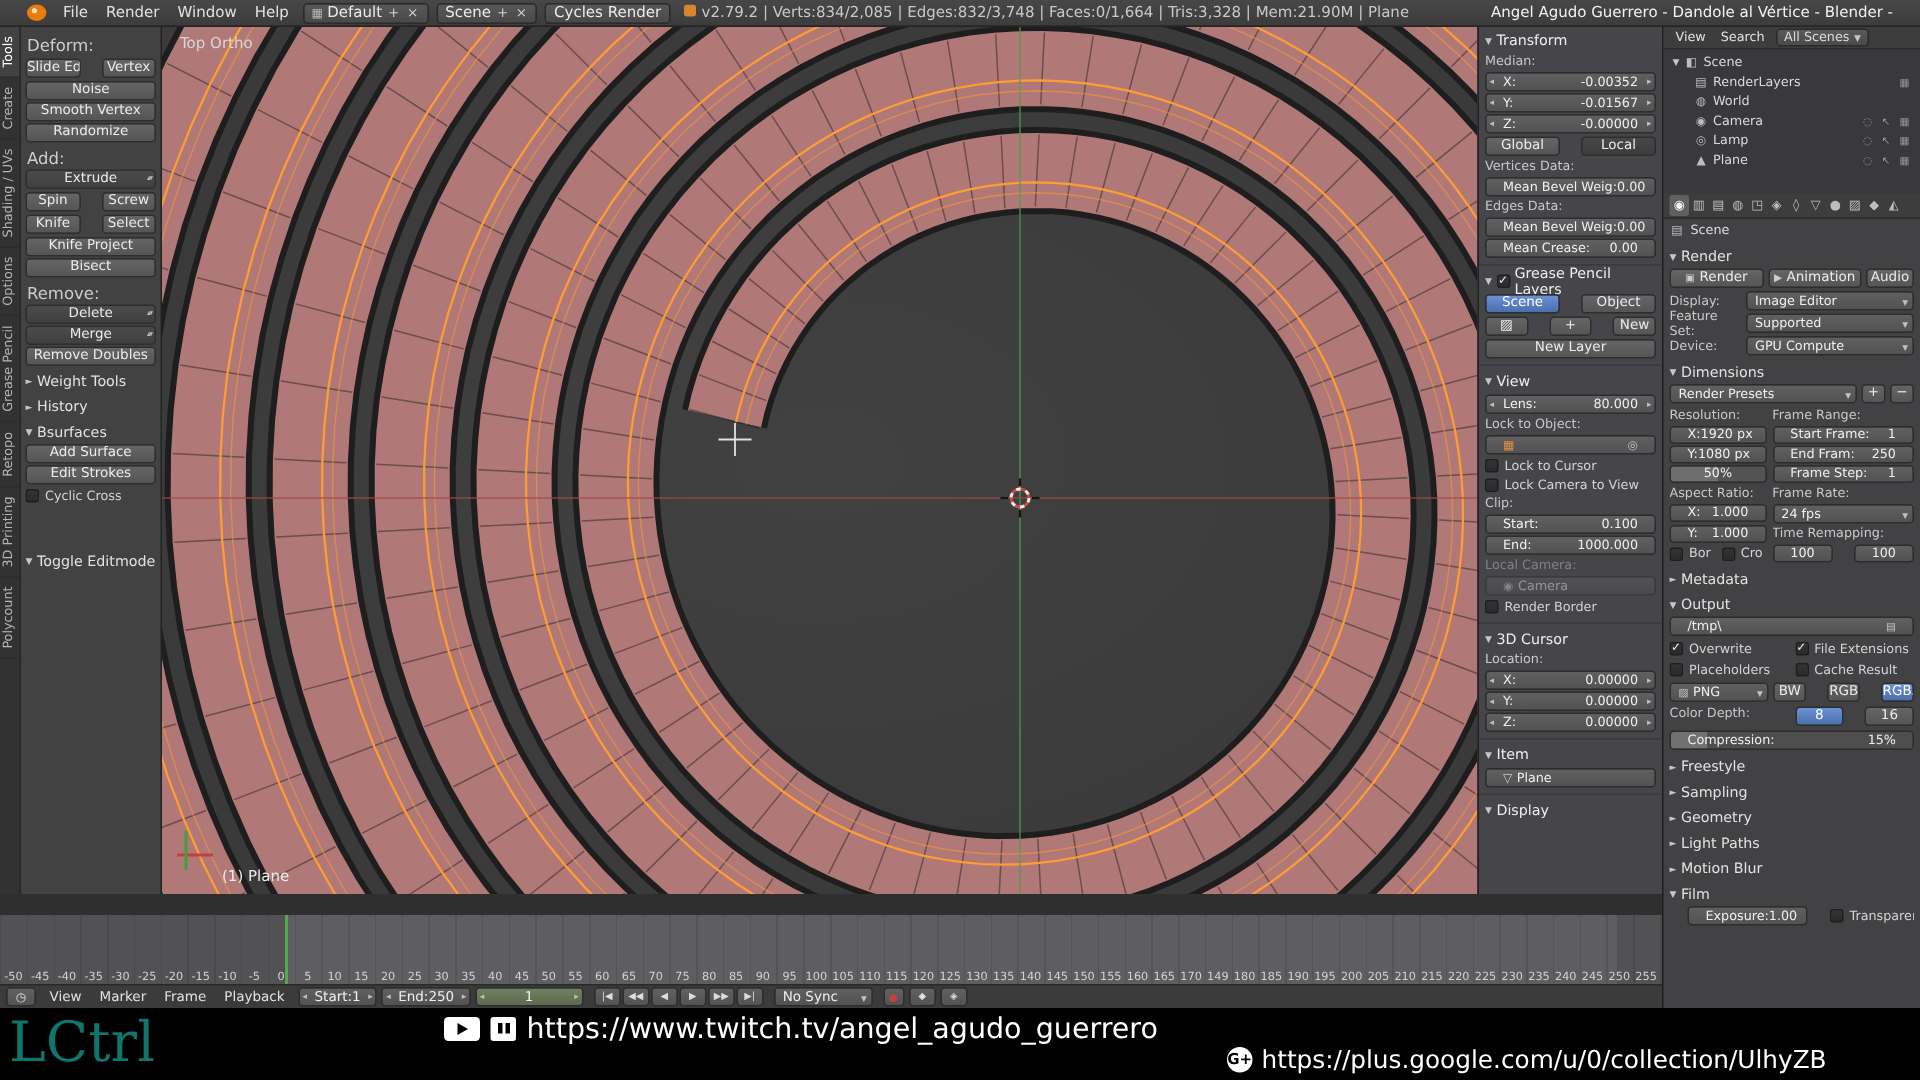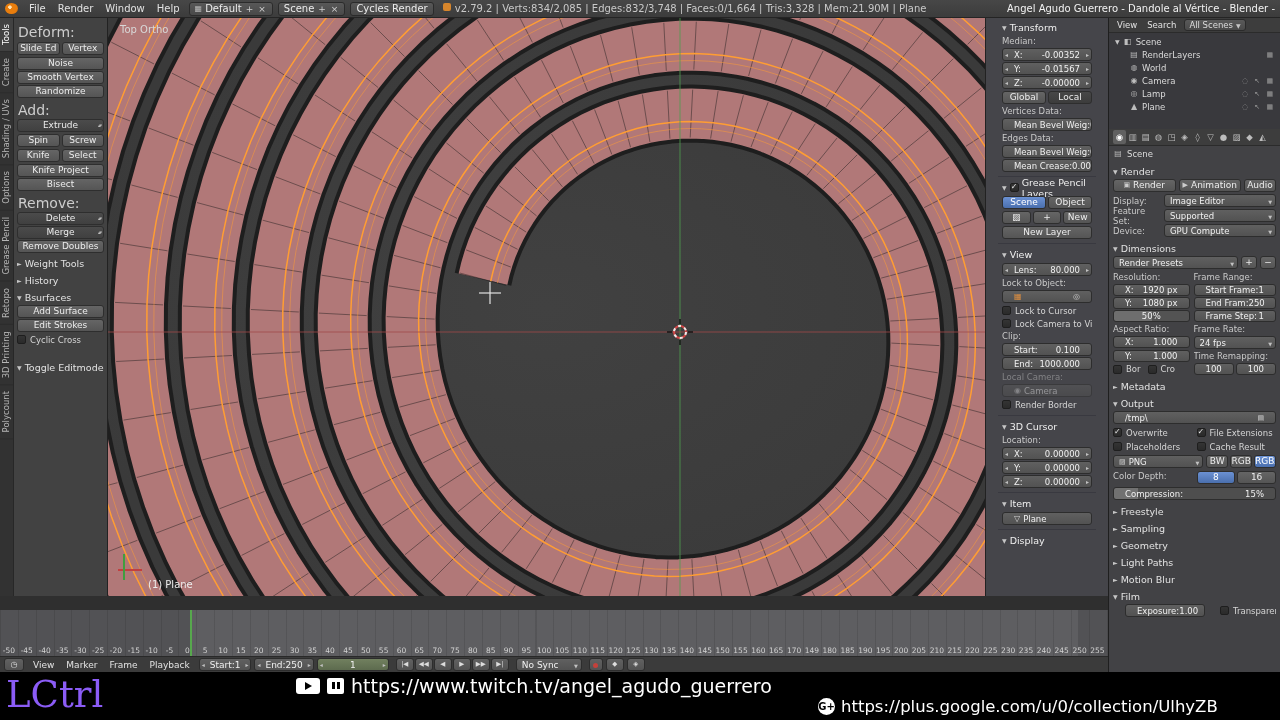--- a/index.html
+++ b/index.html
@@ -1,56 +1,56 @@
 <!DOCTYPE html>
 <html><head>
 <meta charset="utf-8">
 <style>
 *{margin:0;padding:0;box-sizing:border-box}
 html,body{width:1280px;height:720px}
 body{background:#000;font-family:"DejaVu Sans","Liberation Sans",sans-serif;font-size:10px;color:#dcdcdc;overflow:hidden}
 #app{position:relative;width:1280px;height:720px;background:#2f2f2f}
 #app>div{position:absolute}
 
-#topbar{left:0;top:0;width:1280px;height:18px;background:linear-gradient(#474747,#3c3c3c);border-bottom:1px solid #242424;display:flex;align-items:center;gap:1px;padding:0 5px;z-index:6;white-space:nowrap}
+#topbar{left:0;top:0;width:1280px;height:18px;background:linear-gradient(#474747,#3c3c3c);border-bottom:1px solid #242424;display:flex;align-items:center;gap:1px;padding:0 18px;z-index:6;white-space:nowrap}
 .blogo{width:13px;height:11px;border-radius:50%;background:radial-gradient(circle at 38% 38%,#ffe3b3 0 1.5px,#e87d0d 2px 65%,#b85e08);margin-right:4px;flex:none}
 .menu{padding:0 6px;color:#e2e2e2}
 .sel{display:flex;align-items:center;gap:3px;background:linear-gradient(#585858,#494949);border:1px solid #2b2b2b;border-radius:3px;height:14px;padding:0 5px;margin:0 2px;color:#ececec;flex:none}
 .sel .ico{font-size:8px;color:#b9b9b9}
 .selbtn{color:#cfcfcf;font-size:9px;padding:0 1px}
 .stats{margin-left:6px;color:#c9c9c9;display:flex;gap:4px;overflow:hidden}
 .statdot{width:8px;height:8px;border-radius:2px;background:#d7862c;flex:none}
 .wtitle{margin-left:auto;color:#f2f2f2;overflow:hidden}
 
 #tooltabs{left:0;top:18px;width:14px;height:578px;background:#323232;border-right:1px solid #272727;display:flex;flex-direction:column;overflow:hidden}
 .ttab{writing-mode:vertical-rl;transform:rotate(180deg);font-size:8.5px;color:#b5b5b5;padding:6px 0;text-align:center;border-top:1px solid #2c2c2c;line-height:13px;white-space:nowrap}
 .ttab:first-child{background:#424242;color:#fff}
 
 #toolshelf{left:14px;top:18px;width:94px;height:578px;background:#424242;border-right:1px solid #222;padding:2px 3px;overflow:hidden}
-.shelf-label{color:#cdcdcd;margin:4px 0 1px 1px;font-size:14px}
+.shelf-label{color:#cdcdcd;margin:4px 0 1px 1px;font-size:11px}
 .btn{position:relative;height:13px;line-height:11px;background:linear-gradient(#656565,#555);border:1px solid #2e2e2e;border-radius:3px;text-align:center;color:#ececec;margin:1px 0;font-size:9px;white-space:nowrap;overflow:hidden}
 .btn.dark{background:linear-gradient(#4b4b4b,#404040)}
 .btn.menu-btn::after{content:"▴▾";position:absolute;right:2px;top:0;font-size:5px;line-height:11px;color:#bbb;letter-spacing:-1px}
 .btn.blue{background:linear-gradient(#6b91d3,#4a6fae);color:#fff}
 .btn.pressed{background:linear-gradient(#474747,#3c3c3c)}
-.row2{display:flex;gap:2px}
+.row2{display:flex;gap:14px}
 .row2 .btn{flex:1}
 .phdr{display:flex;align-items:center;gap:3px;height:14px;color:#e2e2e2;font-size:9.5px;margin-top:3px}
 .tri{font-size:6px;color:#c6c6c6}
 .checkrow{display:flex;align-items:center;gap:4px;height:13px;color:#d5d5d5;font-size:8.5px;overflow:hidden;white-space:nowrap}
 .cb{width:9px;height:9px;background:linear-gradient(#343434,#2a2a2a);border:1px solid #1e1e1e;border-radius:2px;flex:none;position:relative}
 .cb.on::after{content:"✓";position:absolute;left:0;top:-2px;font-size:8px;color:#eaeaea}
-#toggle-editmode{margin-top:14px}
+#toggle-editmode{margin-top:30px}
 
 #viewport{left:108px;top:18px;width:877px;height:578px;background:radial-gradient(ellipse at center,#414141 0%,#3a3a3a 80%);overflow:hidden}
 #vp-svg{position:absolute;left:0;top:0}
 #vp-view-label{position:absolute;left:12px;top:6px;color:#d8d8d8}
 #vp-obj-label{position:absolute;left:40px;bottom:6px;color:#ececec}
 
-#npanel{left:985px;top:18px;width:123px;height:578px;background:#45454a;border-left:1px solid #222;padding:2px 16px;font-size:8.5px;overflow:hidden}
+#npanel{left:985px;top:18px;width:123px;height:578px;background:#45454a;border-left:1px solid #222;padding:2px 4px;font-size:8.5px;overflow:hidden}
 .nhdr{display:flex;align-items:center;gap:3px;height:15px;font-size:9.5px;color:#efefef}
 .nlabel{color:#c9c9c9;height:12px;line-height:12px}
 .nfield{position:relative;display:flex;align-items:center;height:13px;background:linear-gradient(#606060,#525252);border:1px solid #2d2d2d;border-radius:3px;margin:1px 0;padding:0 11px;color:#f0f0f0;white-space:nowrap;overflow:hidden}
 .nfield .arrL{position:absolute;left:2px;top:2px;font-size:6px;color:#c0c0c0}
 .nfield .arrR{position:absolute;right:2px;top:2px;font-size:6px;color:#c0c0c0}
 .nfield .v{margin-left:auto}
 .nfield.center{justify-content:center}
 .obji{color:#e2903f;font-size:8px;margin-right:3px}
 .obji.gray{color:#cfcfcf}
 .eyed{margin-left:auto;font-size:8px;color:#c5c5c5}
@@ -96,21 +96,21 @@
 #tl-header .menus{display:flex}
 .tlf{height:13px;padding:0 10px;flex:none}
 .tlf.cur{background:linear-gradient(#71805f,#5d6b4e);width:72px}
 .pbgroup{display:flex;gap:1px;margin-left:4px}
 .pbtn{min-width:18px;height:13px;background:linear-gradient(#616161,#535353);border:1px solid #2d2d2d;border-radius:3px;font-size:6.5px;line-height:11px;text-align:center;color:#ddd;padding:0 2px;flex:none}
 .tlsync{flex:none;width:66px;margin-left:4px}
 .recbtn{width:14px;height:13px;background:linear-gradient(#616161,#535353);border:1px solid #2d2d2d;border-radius:3px;position:relative;flex:none;margin-left:4px}
 .recbtn::after{content:"";position:absolute;left:3.5px;top:3.5px;width:5px;height:5px;border-radius:50%;background:#c4413b}
 
 #overlay{left:0;top:672px;width:1280px;height:48px;background:#000}
-#key-display{position:absolute;left:6px;top:0;line-height:46px;font-size:37px;color:#8b5cf6;font-family:"DejaVu Serif","Liberation Serif",serif}
+#key-display{position:absolute;left:6px;top:0;line-height:46px;font-size:37px;color:#0f766e;font-family:"DejaVu Serif","Liberation Serif",serif}
 #links1{position:absolute;left:296px;top:3px;display:flex;align-items:center;gap:7px;font-size:19px;color:#fff}
 #links2{position:absolute;left:818px;top:25px;display:flex;align-items:center;gap:6px;font-size:16.5px;color:#fff}
 .yticon{width:24px;height:16px;background:#fff;border-radius:3px;position:relative;flex:none}
 .yticon::after{content:"";position:absolute;left:9px;top:4px;border-left:7px solid #000;border-top:4px solid transparent;border-bottom:4px solid transparent}
 .twicon{width:17px;height:16px;background:#fff;border-radius:2px;position:relative;flex:none}
 .twicon::before,.twicon::after{content:"";position:absolute;top:4px;width:2.5px;height:7px;background:#000}
 .twicon::before{left:5px}
 .twicon::after{left:10px}
 .gpicon{width:17px;height:17px;background:#fff;border-radius:50%;color:#000;font-size:10px;font-weight:bold;text-align:center;line-height:17px;flex:none}
 .url{white-space:nowrap}

